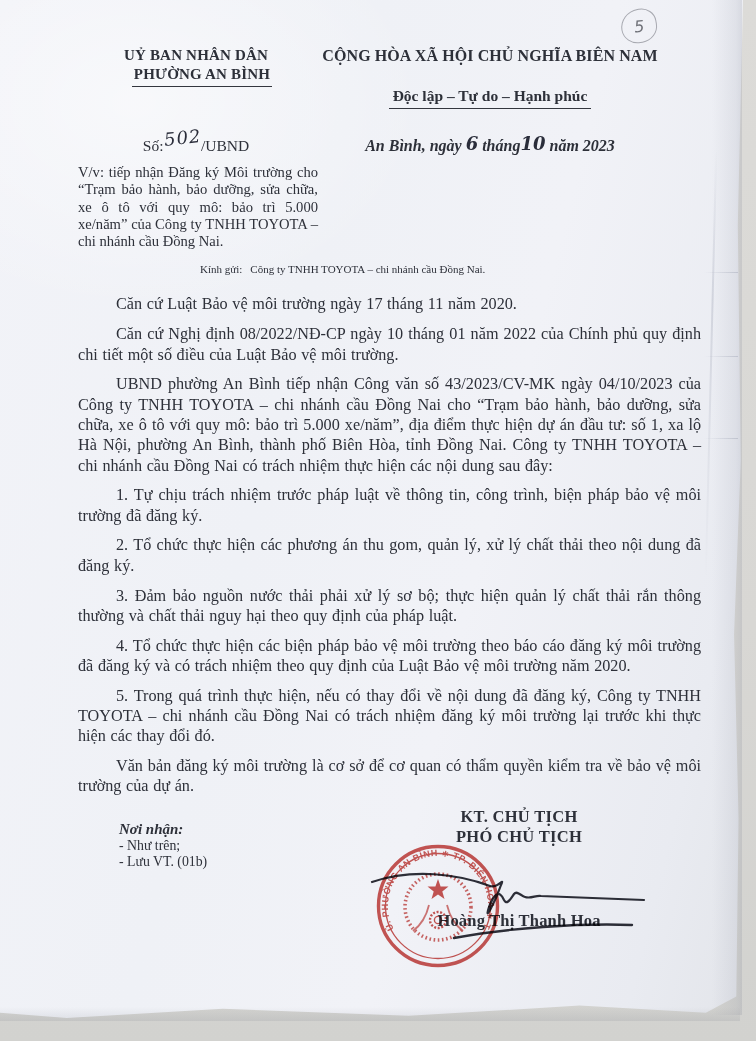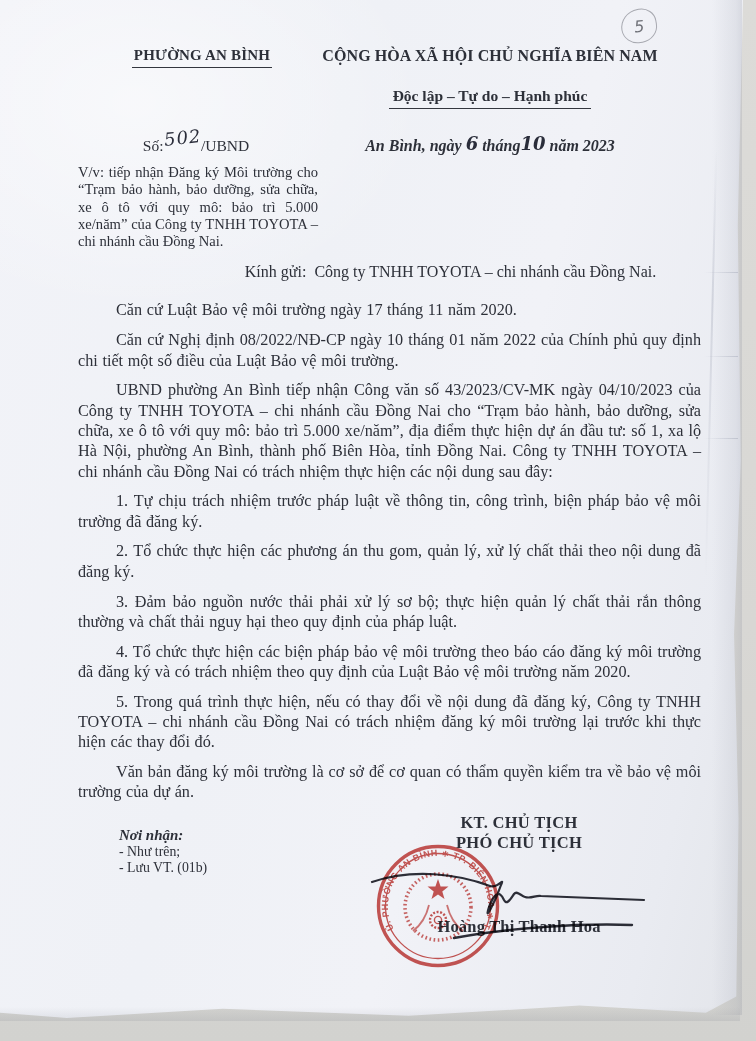--- a/index.html
+++ b/index.html
@@ -38,21 +38,21 @@
 
   .row2{display:flex;margin-top:25px;align-items:baseline;}
   .so{width:236px;text-align:center;font-size:15.5px;}
   .hand{font-family:"DejaVu Serif","Liberation Serif",serif;font-style:italic;color:#2a2d3a;}
   .so .hand{display:inline-block;font-size:18px;position:relative;top:-7px;transform:rotate(-6deg);letter-spacing:1px;}
   .dateline{width:352px;text-align:center;font-style:italic;font-size:16px;font-weight:bold;}
   .dateline .hand{display:inline-block;font-size:18px;position:relative;top:-1px;}
 
   .subject{width:240px;margin-top:9px;font-size:14.6px;line-height:17.3px;text-align:justify;}
 
-  .recipient{margin:13px 0 0 122px;font-size:16px;text-align:center;}
+  .recipient{margin:13px 0 0 122px;font-size:11px;}
   .recipient .lbl{margin-right:8px;}
 
   p.bp{font-size:16.2px;line-height:20.3px;text-align:justify;text-indent:38px;margin:9.5px 0 0 0;word-spacing:0.6px;}
   p.bp.first{margin-top:19px;}
 
   .footer{display:flex;margin-top:10px;margin-left:41px;}
   .noi-nhan{width:260px;padding-top:13px;}
   .noi-label{font-weight:bold;font-style:italic;font-size:15px;line-height:18px;}
   .noi-item{font-size:13.8px;line-height:16.5px;}
   .sign{width:280px;text-align:center;}
@@ -78,20 +78,21 @@
 <div class="bottom-shade"></div>
 <div class="crease v1"></div>
 <div class="crease h h1"></div>
 <div class="crease h h2"></div>
 <div class="crease h h3"></div>
 
 <div class="content">
 
   <div class="hdr">
     <div class="org">
+      <div>UỶ BAN NHÂN DÂN</div>
       <div><span class="u">PHƯỜNG AN BÌNH</span></div>
     </div>
     <div class="nat">
       <div class="l1">CỘNG HÒA XÃ HỘI CHỦ NGHĨA BIÊN NAM</div>
       <div class="l2"><span class="u">Độc lập – Tự do – Hạnh phúc</span></div>
     </div>
   </div>
 
   <div class="row2">
     <div class="so">

